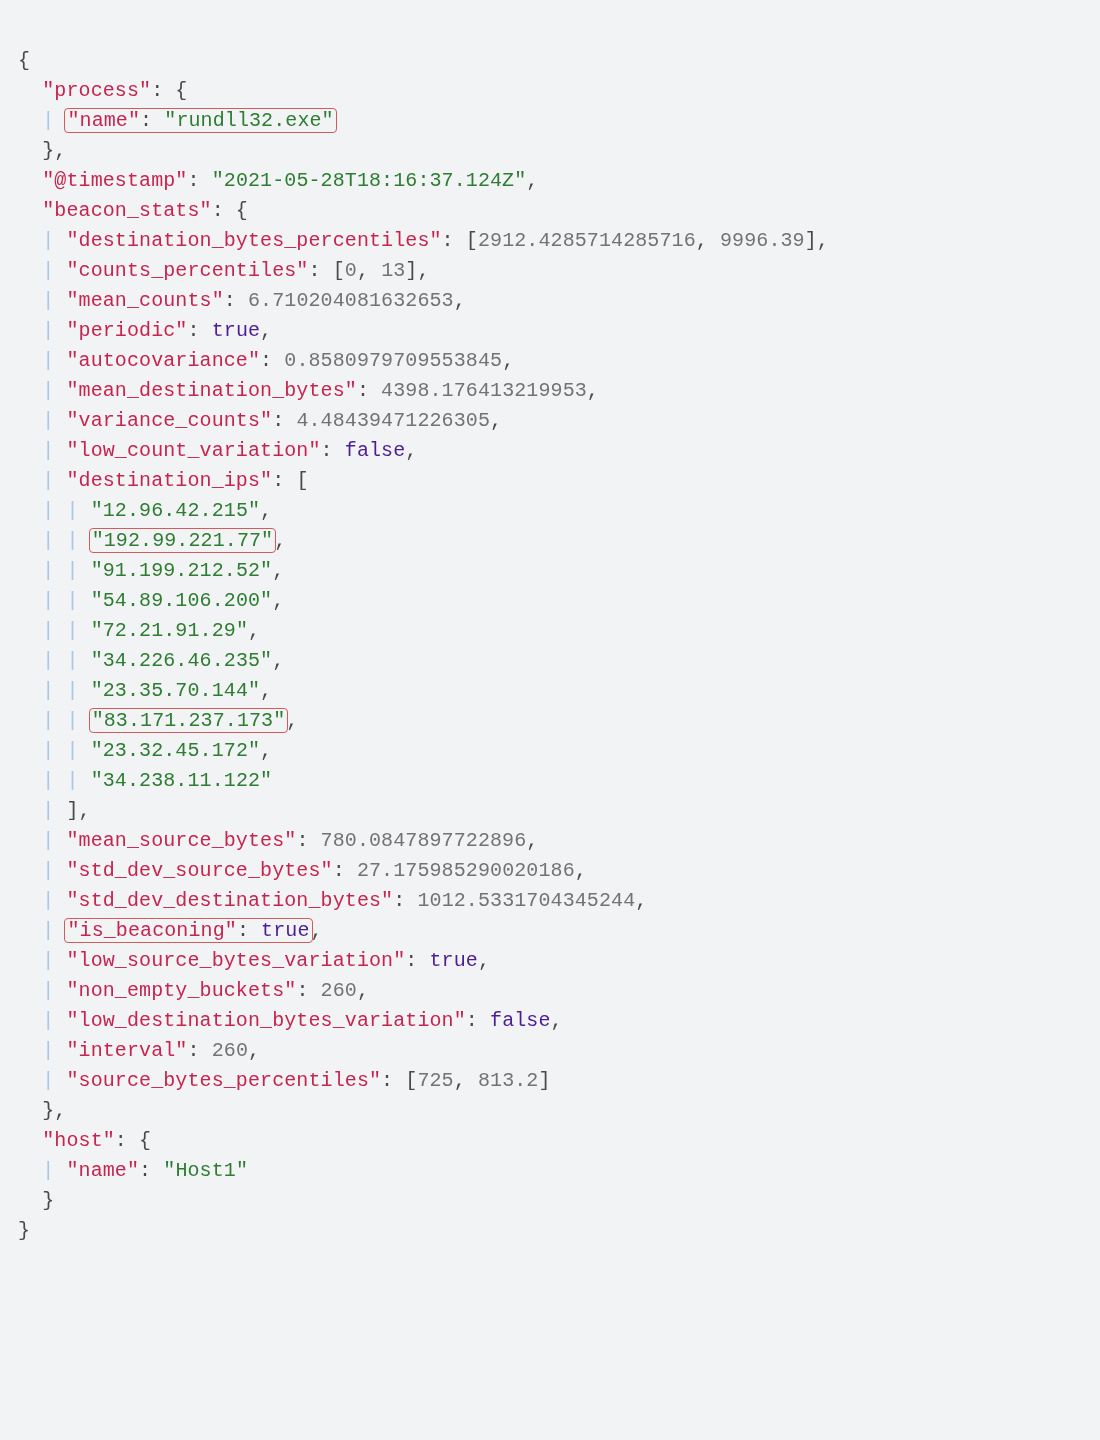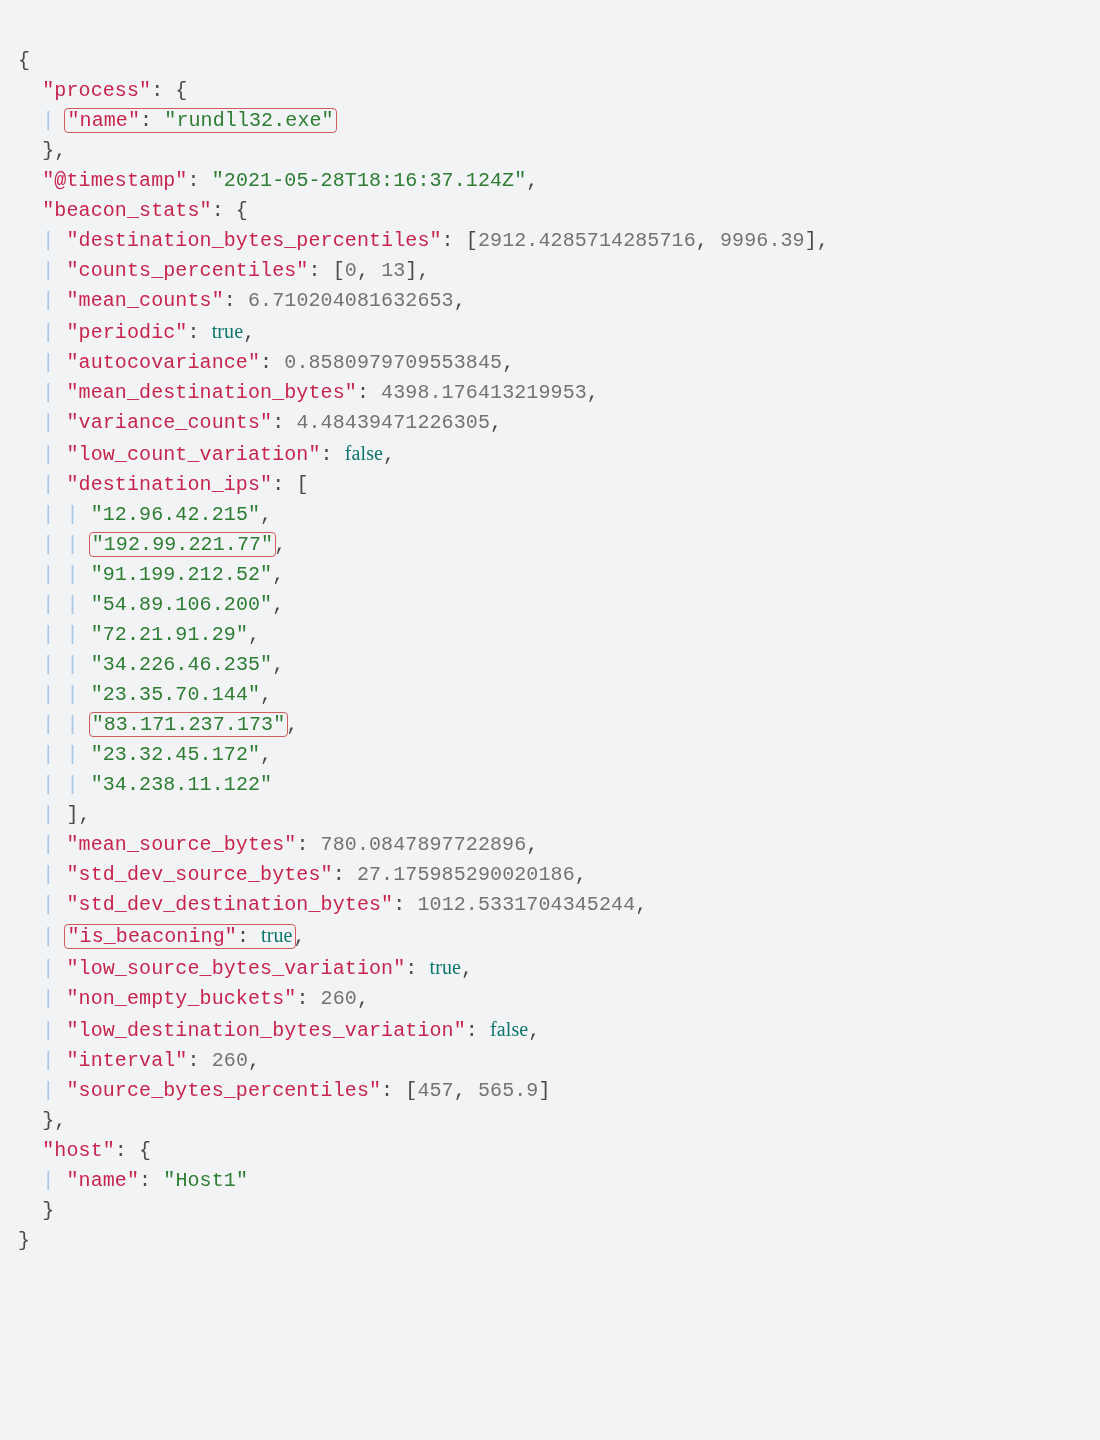--- a/index.html
+++ b/index.html
@@ -14,21 +14,21 @@
     padding: 16px 18px 18px 18px;
     white-space: pre;
     color: #4a4a4a;
     letter-spacing: 0.1px;
   }
   
   .pun   { color: #4a4a4a; }                 
   .key   { color: #c7254e; }                 
   .str   { color: #2e7d32; }                 
   .num   { color: #737373; }                 
-  .bool  { color: #0f766e; font-family: Liberation Serif, serif; }                 
+  .bool  { color: #4c1d95; }                 
 
   
   .guide { color: #a9c7e6; }
 
   
   .hl {
     border: 1px solid #d45b5b;
     border-radius: 4px;
     padding: 0px 2px; 
     margin: 0 -2px;   
@@ -65,19 +65,19 @@
   <span class="guide">|</span> <span class="guide">|</span> <span class="str">"34.238.11.122"</span>
   <span class="guide">|</span> <span class="pun">],</span>
   <span class="guide">|</span> <span class="key">"mean_source_bytes"</span><span class="pun">: </span><span class="num">780.0847897722896</span><span class="pun">,</span>
   <span class="guide">|</span> <span class="key">"std_dev_source_bytes"</span><span class="pun">: </span><span class="num">27.175985290020186</span><span class="pun">,</span>
   <span class="guide">|</span> <span class="key">"std_dev_destination_bytes"</span><span class="pun">: </span><span class="num">1012.5331704345244</span><span class="pun">,</span>
   <span class="guide">|</span> <span class="hl"><span class="key">"is_beaconing"</span><span class="pun">: </span><span class="bool">true</span></span><span class="pun">,</span>
   <span class="guide">|</span> <span class="key">"low_source_bytes_variation"</span><span class="pun">: </span><span class="bool">true</span><span class="pun">,</span>
   <span class="guide">|</span> <span class="key">"non_empty_buckets"</span><span class="pun">: </span><span class="num">260</span><span class="pun">,</span>
   <span class="guide">|</span> <span class="key">"low_destination_bytes_variation"</span><span class="pun">: </span><span class="bool">false</span><span class="pun">,</span>
   <span class="guide">|</span> <span class="key">"interval"</span><span class="pun">: </span><span class="num">260</span><span class="pun">,</span>
-  <span class="guide">|</span> <span class="key">"source_bytes_percentiles"</span><span class="pun">: [</span><span class="num">457</span><span class="pun">, </span><span class="num">565.9</span><span class="pun">]</span>
+  <span class="guide">|</span> <span class="key">"source_bytes_percentiles"</span><span class="pun">: [</span><span class="num">725</span><span class="pun">, </span><span class="num">813.2</span><span class="pun">]</span>
   <span class="pun">},</span>
   <span class="key">"host"</span><span class="pun">: {</span>
   <span class="guide">|</span> <span class="key">"name"</span><span class="pun">: </span><span class="str">"Host1"</span>
   <span class="pun">}</span>
 <span class="pun">}</span>
 </div>
 
 </body></html>

